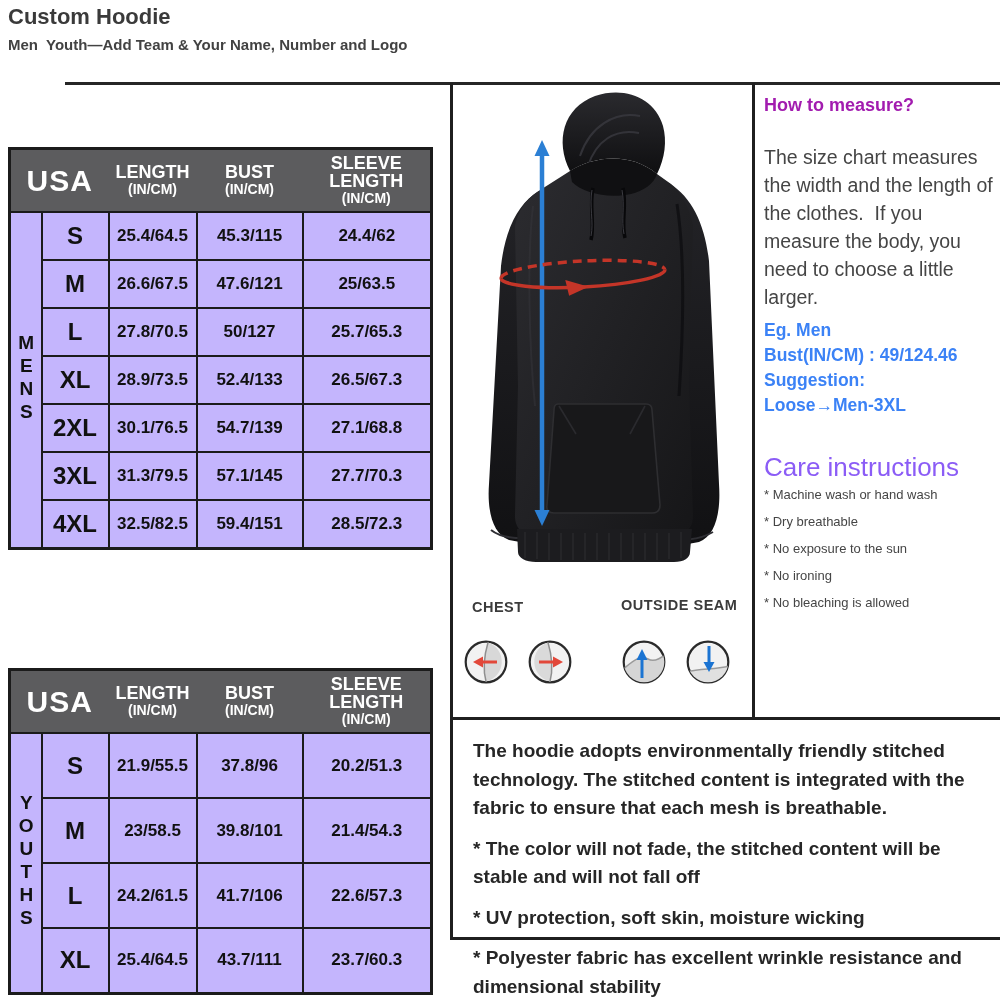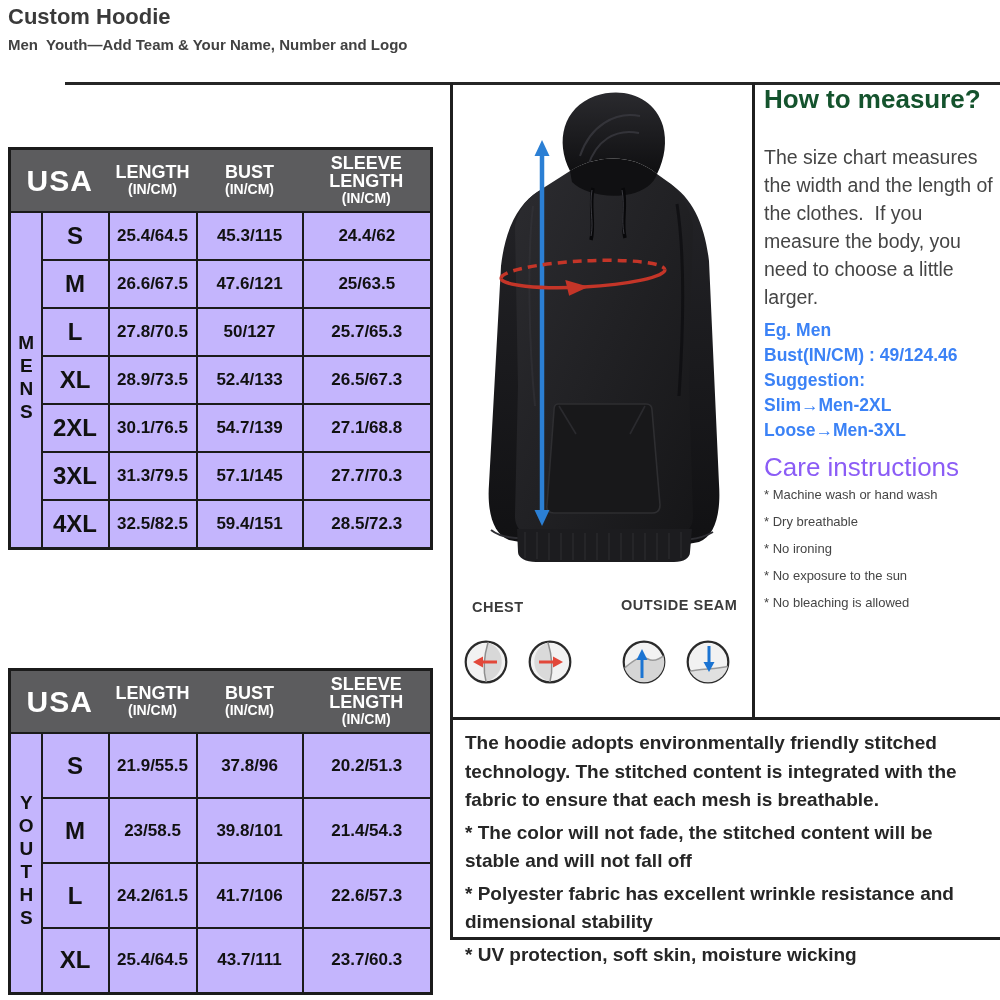--- a/index.html
+++ b/index.html
@@ -31,30 +31,30 @@
   .vert{writing-mode:vertical-rl;text-orientation:upright;font-weight:700;font-size:19px;
         letter-spacing:2px;color:#111;}
   .mens tbody tr{height:48px;}
   .youths tbody tr{height:65px;}
 
   
   .mlabel{font-size:14.5px;font-weight:700;color:#3b3b3b;letter-spacing:0.5px;text-align:left;}
 
   
   .rcol{left:764px;width:234px;color:#454545;}
-  .h2m-head{top:84px;font-size:26px;font-weight:700;color:#14532d;}
+  .h2m-head{top:95px;font-size:18px;font-weight:700;color:#a21caf;}
   .h2m-body{top:143px;font-size:19.5px;line-height:28px;white-space:pre-wrap;}
   .eg{top:318px;font-size:17.5px;font-weight:700;line-height:25px;color:#3b82f6;}
   .care-head{top:452px;font-size:26px;color:#8b5cf6;}
   .care-list{top:481px;font-size:13px;line-height:27px;}
 
   
   .bottom-box{left:450px;top:717px;width:550px;height:223px;box-sizing:border-box;
         border:3px solid #1f1f1f;border-right:none;padding:5px 8px 0 8px;}
-  .bottom-box p{margin:4px;font-size:19px;font-weight:700;color:#262626;line-height:28.5px;}
+  .bottom-box p{margin:12px;font-size:19px;font-weight:700;color:#262626;line-height:28.5px;}
 </style>
 </head>
 <body>
 
 <div class="page">
 
   <div class="abs title">Custom Hoodie</div>
   <div class="abs subtitle">Men  Youth—Add Team &amp; Your Name, Number and Logo</div>
   <div class="abs hrule"></div>
 
@@ -287,32 +287,31 @@
     <line x1="23" y1="6" x2="23" y2="23" stroke="#1b74d2" stroke-width="3"></line>
     <polygon points="23,32 17.5,22 28.5,22" fill="#1b74d2"></polygon>
   </svg>
 
   <div class="abs rcol h2m-head">How to measure?</div>
   <div class="abs rcol h2m-body">The size chart measures the width and the length of the clothes.  If you measure the body, you need to choose a little larger.</div>
   <div class="abs rcol eg">
     <div>Eg. Men</div>
     <div>Bust(IN/CM) : 49/124.46</div>
     <div>Suggestion:</div>
-    <div>Slim→Men-2XL</div>
     <div>Loose→Men-3XL</div>
   </div>
   <div class="abs rcol care-head">Care instructions</div>
   <div class="abs rcol care-list">
     <div>* Machine wash or hand wash</div>
     <div>* Dry breathable</div>
+    <div>* No exposure to the sun</div>
     <div>* No ironing</div>
-    <div>* No exposure to the sun</div>
     <div>* No bleaching is allowed</div>
   </div>
 
   <div class="abs bottom-box">
     <p>The hoodie adopts environmentally friendly stitched technology. The stitched content is integrated with the fabric to ensure that each mesh is breathable.</p>
     <p>* The color will not fade, the stitched content will be stable and will not fall off</p>
+    <p>* UV protection, soft skin, moisture wicking</p>
     <p>* Polyester fabric has excellent wrinkle resistance and dimensional stability</p>
-    <p>* UV protection, soft skin, moisture wicking</p>
   </div>
 
 </div>
 
 </body></html>

